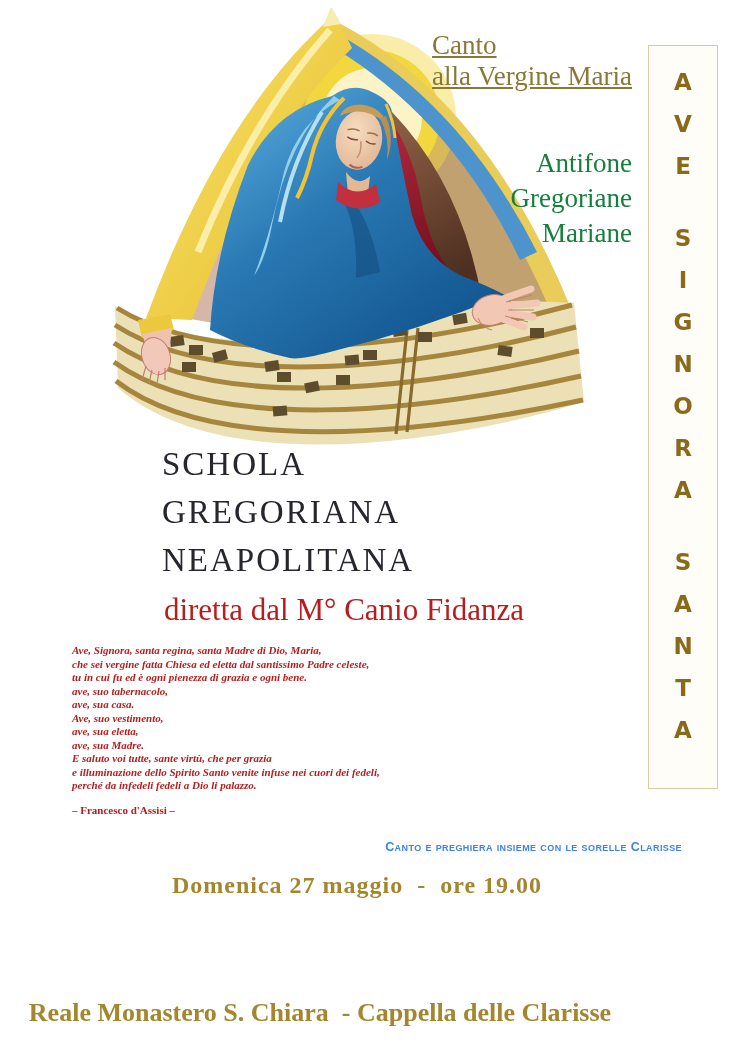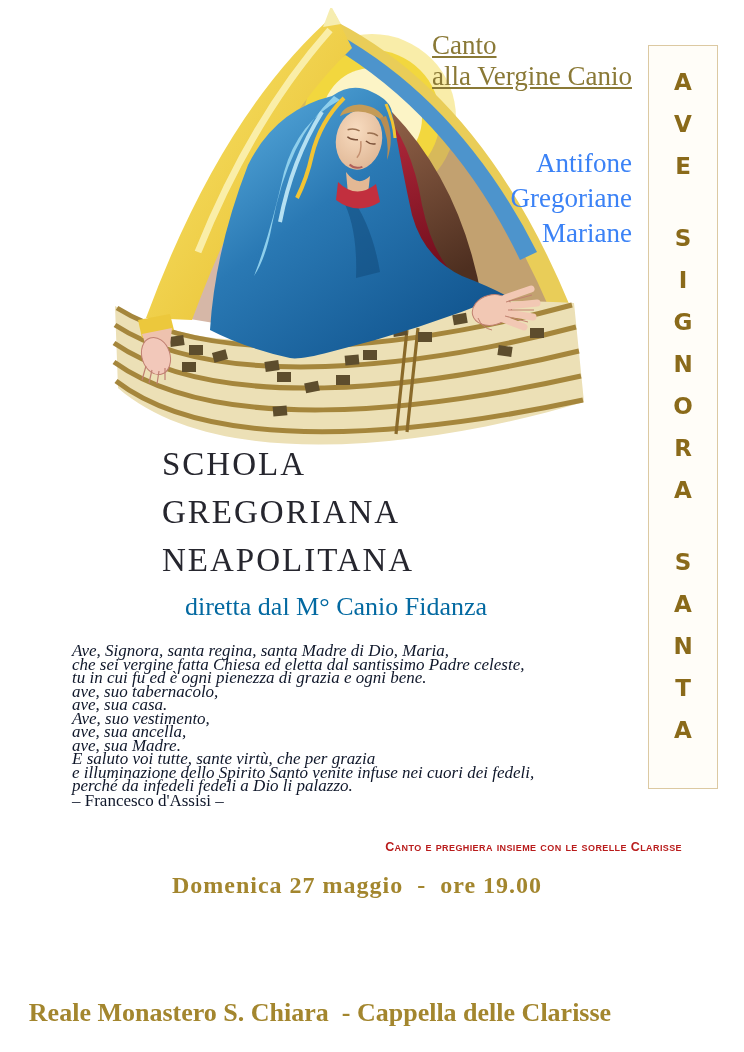--- a/index.html
+++ b/index.html
@@ -7,53 +7,53 @@
     position:relative;width:744px;height:1052px;background:#ffffff;
     overflow:hidden;font-family:"Liberation Serif",serif;
   }
   
   .canto-block{
     position:absolute;top:30px;right:112px;text-align:left;
     font-size:27px;line-height:31px;color:#8a7936;text-decoration:underline;
   }
   .antifone-block{
     position:absolute;top:146px;right:112px;text-align:right;
-    font-size:27px;line-height:35px;color:#3b82f6;
+    font-size:27px;line-height:35px;color:#15803d;
   }
   
   .side-col{
     position:absolute;left:648px;top:45px;width:70px;height:744px;
     border:1px solid #dcc9a2;box-sizing:border-box;background:#fffdf8;
   }
   .side-col-inner{display:flex;flex-direction:column;align-items:center;padding-top:15px;}
   .side-letter{
     font-family:"DejaVu Sans",sans-serif;font-weight:bold;font-size:23px;
     color:#8a6a1a;line-height:42px;height:42px;
   }
   .word-gap{height:30px;}
   
   .title-block{
     position:absolute;left:162px;top:440px;
     font-size:33px;line-height:48px;letter-spacing:2px;color:#26262e;
   }
   .subtitle{
-    position:absolute;left:136px;top:592px;width:400px;text-align:center;
-    font-size:26px;color:#0369a1;
+    position:absolute;left:144px;top:592px;width:400px;text-align:center;
+    font-size:31px;color:#b91c1c;
   }
   
   .prayer-block{
     position:absolute;left:72px;top:644px;
-    font-style:italic;font-size:17px;line-height:13.5px;color:#0f172a;
-  }
-  .prayer-block div:last-child{font-style:normal;margin-top:1px;}
+    font-style:italic;font-size:11px;line-height:13.5px;color:#b91c1c;font-weight:bold;
+  }
+  .prayer-block div:last-child{font-style:normal;margin-top:11px;}
   
   .note-line{
     position:absolute;right:62px;top:840px;
     font-family:"Liberation Sans",sans-serif;font-weight:bold;
-    font-variant:small-caps;font-size:12.5px;letter-spacing:0.4px;color:#b91c1c;
+    font-variant:small-caps;font-size:12.5px;letter-spacing:0.4px;color:#3b82f6;
   }
   
   .datetime-line{
     position:absolute;left:0;top:872px;width:714px;text-align:center;
     font-weight:bold;font-size:24px;color:#a3862e;white-space:pre;letter-spacing:1px;
   }
   .venue-block{
     position:absolute;left:0;top:938px;width:640px;text-align:center;
     font-weight:bold;font-size:26px;line-height:30px;color:#a3862e;white-space:pre;
   }
@@ -177,21 +177,21 @@
         <path d="M506,302 L532,295"></path>
           <path d="M508,310 L534,310"></path>
           <path d="M505,316 L528,322"></path>
         <path d="M478,318 Q482,328 492,330"></path>
       </g>
     </g>
   </svg>
 
   <div class="canto-block">
       <div>Canto</div>
-      <div>alla Vergine Canio</div>
+      <div>alla Vergine Maria</div>
     </div>
   <div class="antifone-block">
       <div>Antifone</div>
       <div>Gregoriane</div>
       <div>Mariane</div>
     </div>
 
   <div class="side-col">
     <div class="side-col-inner">
         <div class="side-letter">A</div>
@@ -221,21 +221,21 @@
     </div>
   <div class="subtitle">diretta dal M° Canio Fidanza</div>
 
   <div class="prayer-block">
       <div>Ave, Signora, santa regina, santa Madre di Dio, Maria,</div>
       <div>che sei vergine fatta Chiesa ed eletta dal santissimo Padre celeste,</div>
       <div>tu in cui fu ed è ogni pienezza di grazia e ogni bene.</div>
       <div>ave, suo tabernacolo,</div>
       <div>ave, sua casa.</div>
       <div>Ave, suo vestimento,</div>
-      <div>ave, sua ancella,</div>
+      <div>ave, sua eletta,</div>
       <div>ave, sua Madre.</div>
       <div>E saluto voi tutte, sante virtù, che per grazia</div>
       <div>e illuminazione dello Spirito Santo venite infuse nei cuori dei fedeli,</div>
       <div>perché da infedeli fedeli a Dio li palazzo.</div>
       <div>– Francesco d'Assisi –</div>
     </div>
 
   <div class="note-line">Canto e preghiera insieme con le sorelle Clarisse</div>
 
   <div class="datetime-line">Domenica 27 maggio  -  ore 19.00</div>

